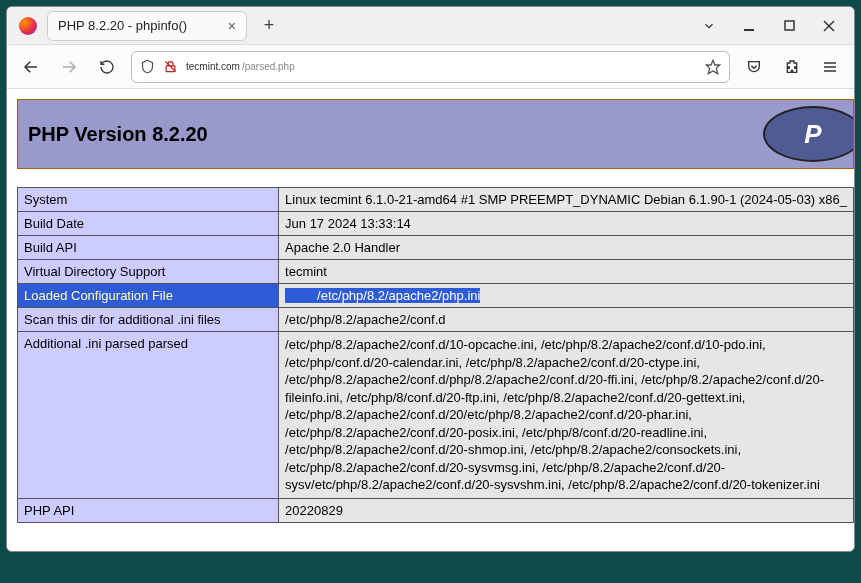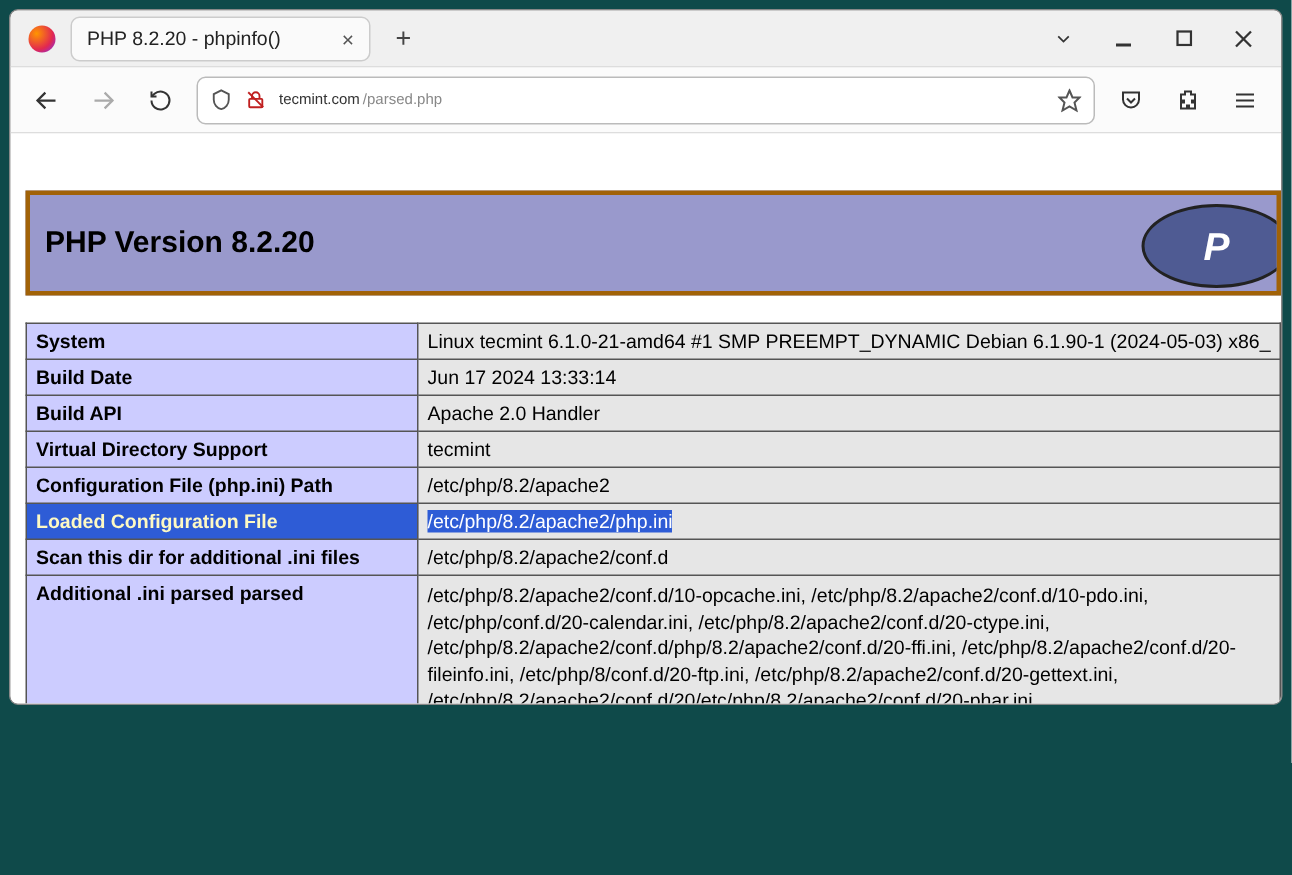--- a/index.html
+++ b/index.html
@@ -9,21 +9,21 @@
     width: 861px;
     height: 583px;
     overflow: hidden;
   }
   .window {
     background: #f5f5f5;
     border: 1px solid #888;
     border-radius: 6px;
     margin: 6px;
     width: 849px;
-    height: 464px;
+    height: 546px;
     display: flex;
     flex-direction: column;
     overflow: hidden;
     justify-content: center;
   }
   .tabbar {
     display: flex;
     align-items: center;
     height: 38px;
     background: #f0f0f0;
@@ -76,30 +76,29 @@
     height:32px; padding:0 8px; gap:8px; font-size:10px; color:#333;
   }
   .urlbar .dim { color:#888; }
   .urlbar .shield, .urlbar .star { color:#555; }
   .toolbar-right { display:flex; gap:10px; align-items:center; }
   .content {
     flex:1; overflow:hidden; background:#fff; padding:10px 0 0 10px;
   }
   .php-header {
     background:#9999cc;
-    border:3px solid #a16207;
+    border:1px solid #a16207;
     height:70px;
     display:flex; align-items:center;
     padding-left:10px;
     color:#000;
     font-weight:bold;
     font-size:20px;
     position:relative;
     overflow:hidden;
-    margin-top:28px;
   }
   .php-logo {
     position:absolute; right:-10px; top:6px;
     width:100px; height:56px;
     background:#4f5b93;
     border-radius:50%/50%;
     display:flex; align-items:center; justify-content:center;
     color:#fff; font-weight:bold; font-style:italic; font-size:26px;
     border:2px solid #222;
     overflow:hidden;
@@ -110,30 +109,30 @@
     margin-top:18px;
     font-size:13px;
   }
   table.info td {
     border:1px solid #555;
     padding:4px 6px;
     vertical-align:top;
   }
   td.key {
     background:#ccccff;
-    font-weight:bold;
+    font-weight:normal;
     width:312px;
     color:#000;
   }
   td.val {
     background:#e6e6e6;
     color:#000;
   }
   tr.hl td.key { background:#2e5cd6; color:#fef9c3; }
-  tr.hl td.val span.sel { background:#2e5cd6; color:#fff; }
+  tr.hl td.val span.sel { background:#2e5cd6; color:#fff;padding-left:32px; }
   .cut { white-space:nowrap; overflow:hidden;margin-left:32px; }
   svg { display:block; }
 </style>
 </head>
 <body>
 
 <div class="window">
 
   <div class="tabbar">
     <div class="favicon-slot">
@@ -250,24 +249,20 @@
             <td class="val">Jun 17 2024 13:33:14</td>
           </tr>
       <tr>
             <td class="key">Build API</td>
             <td class="val">Apache 2.0 Handler</td>
           </tr>
       <tr>
             <td class="key">Virtual Directory Support</td>
             <td class="val">tecmint</td>
           </tr>
-      <tr>
-            <td class="key">Configuration File (php.ini) Path</td>
-            <td class="val">/etc/php/8.2/apache2</td>
-          </tr>
       <tr class="hl">
             <td class="key">Loaded Configuration File</td>
             <td class="val"><span class="sel">/etc/php/8.2/apache2/php.ini</span></td>
           </tr>
       <tr>
             <td class="key">Scan this dir for additional .ini files</td>
             <td class="val">/etc/php/8.2/apache2/conf.d</td>
           </tr>
       <tr>
             <td class="key">Additional .ini parsed parsed</td>

